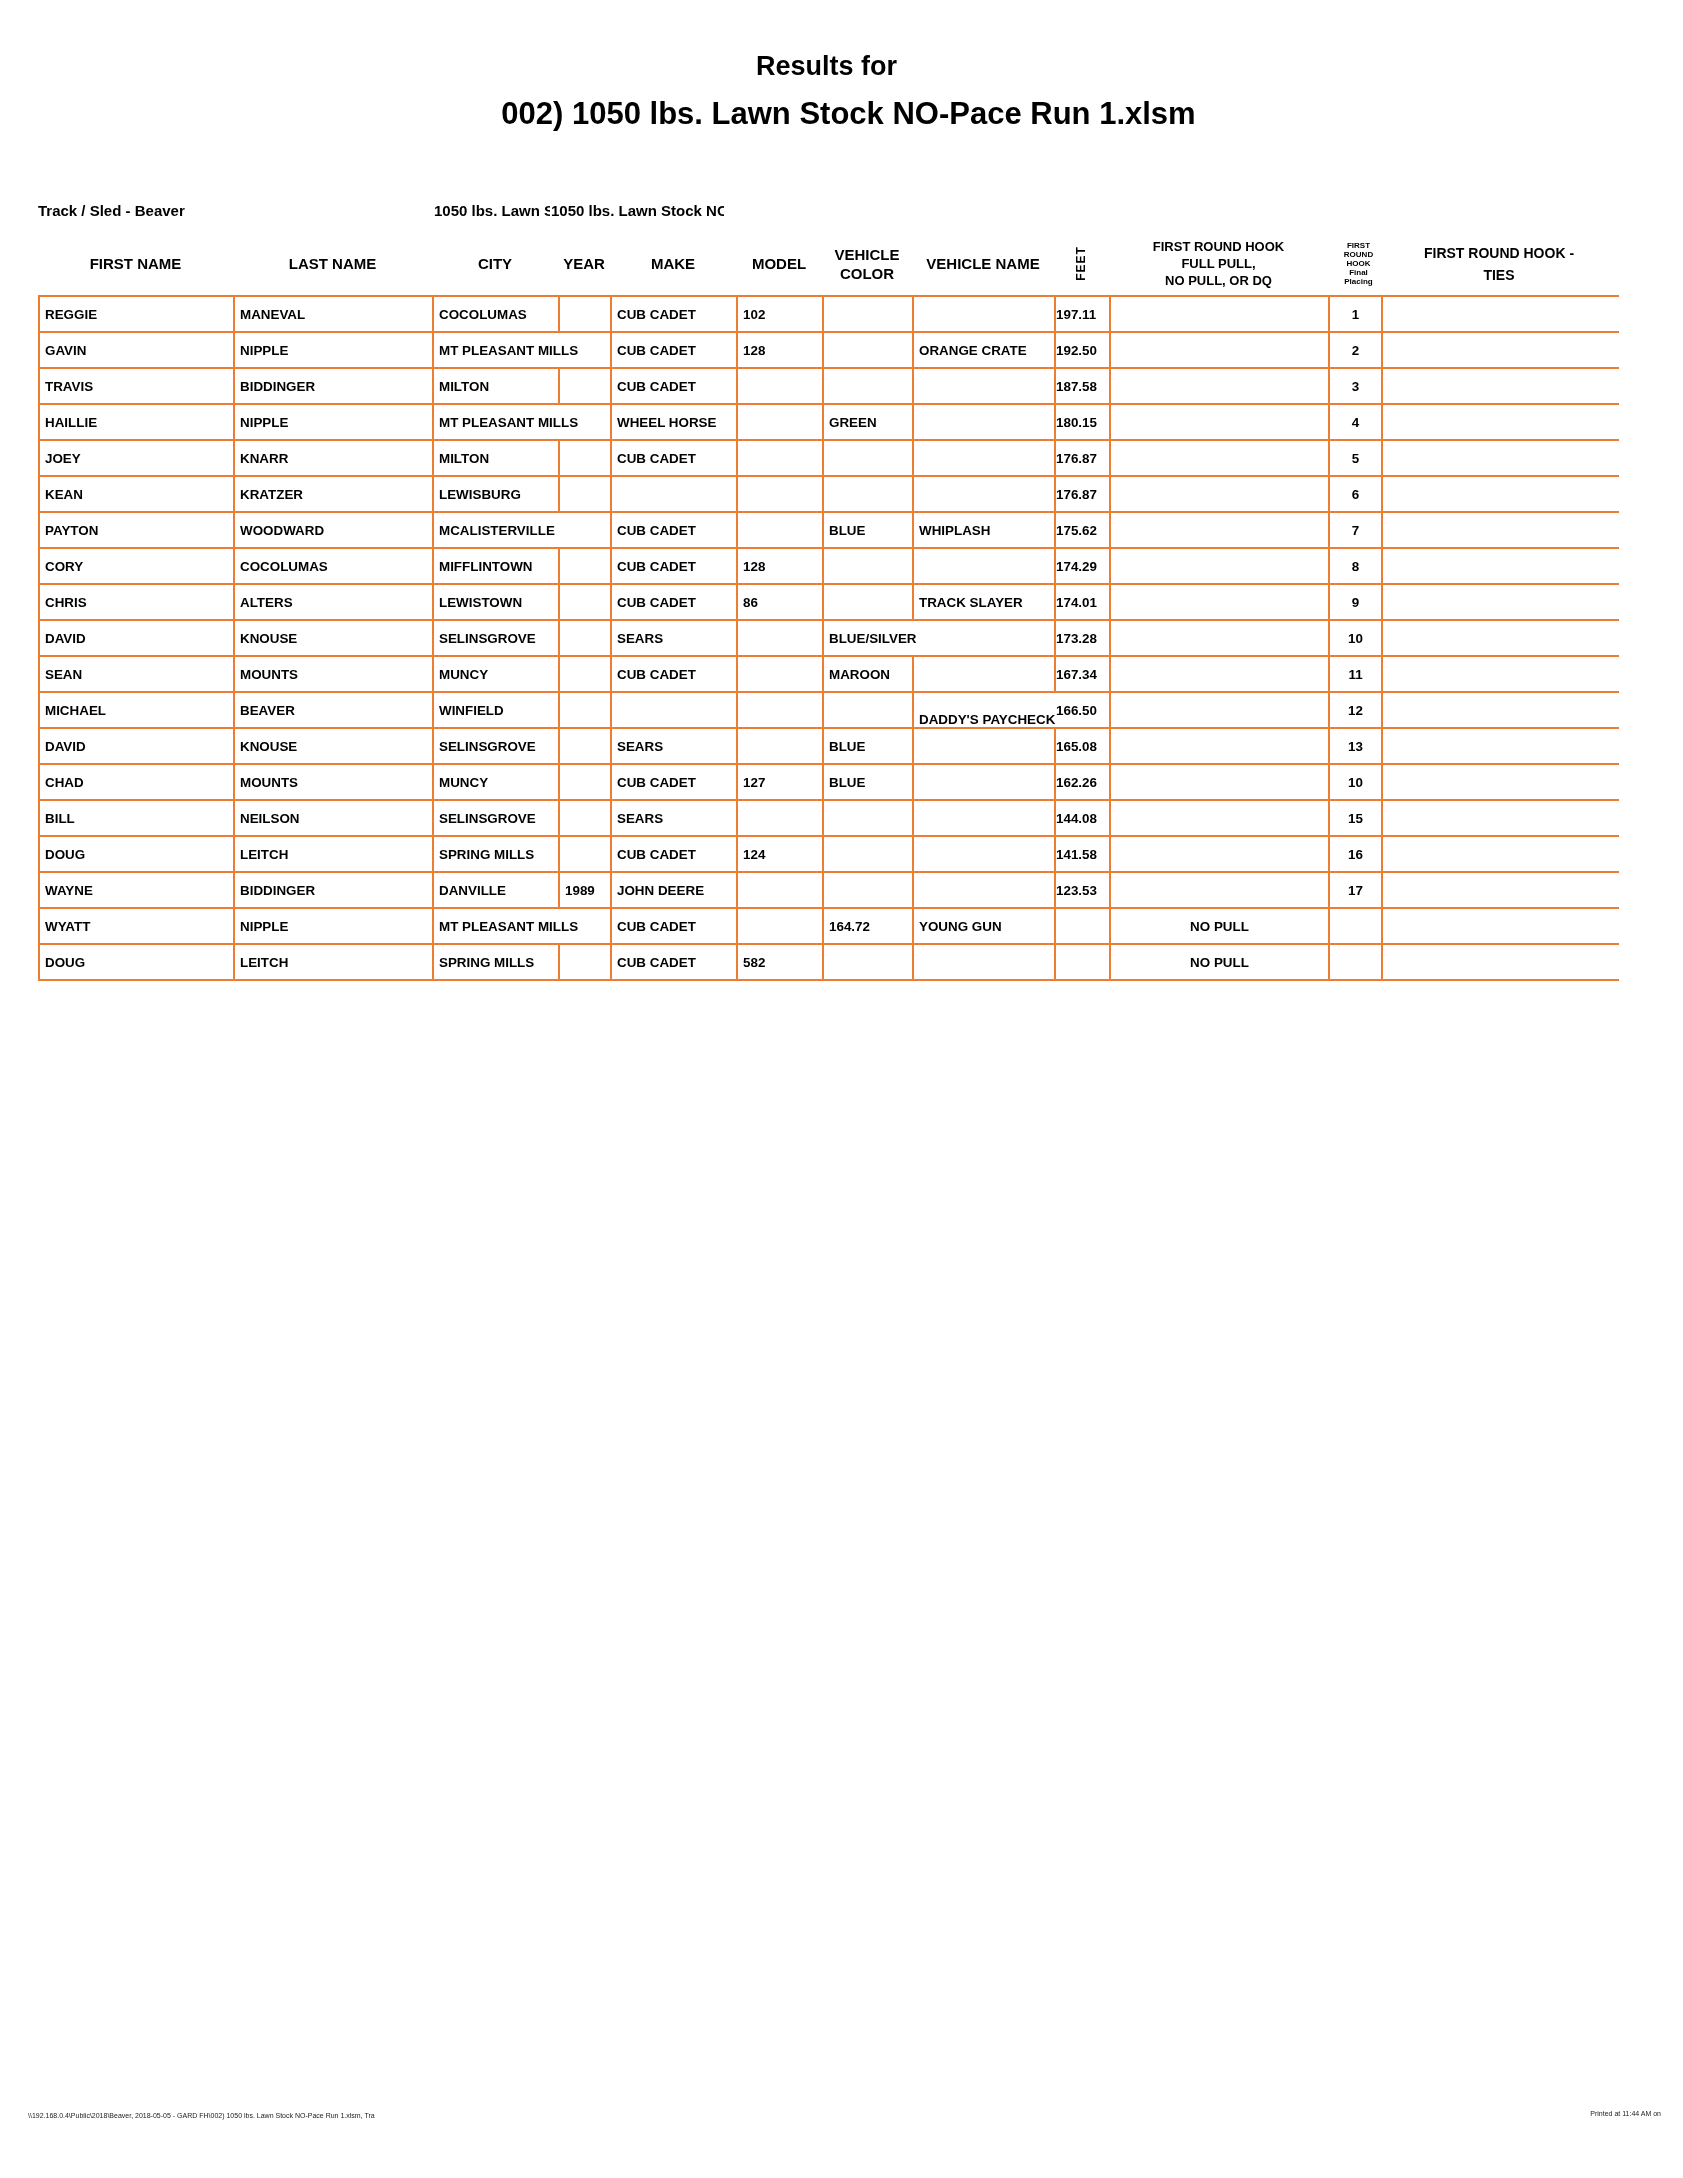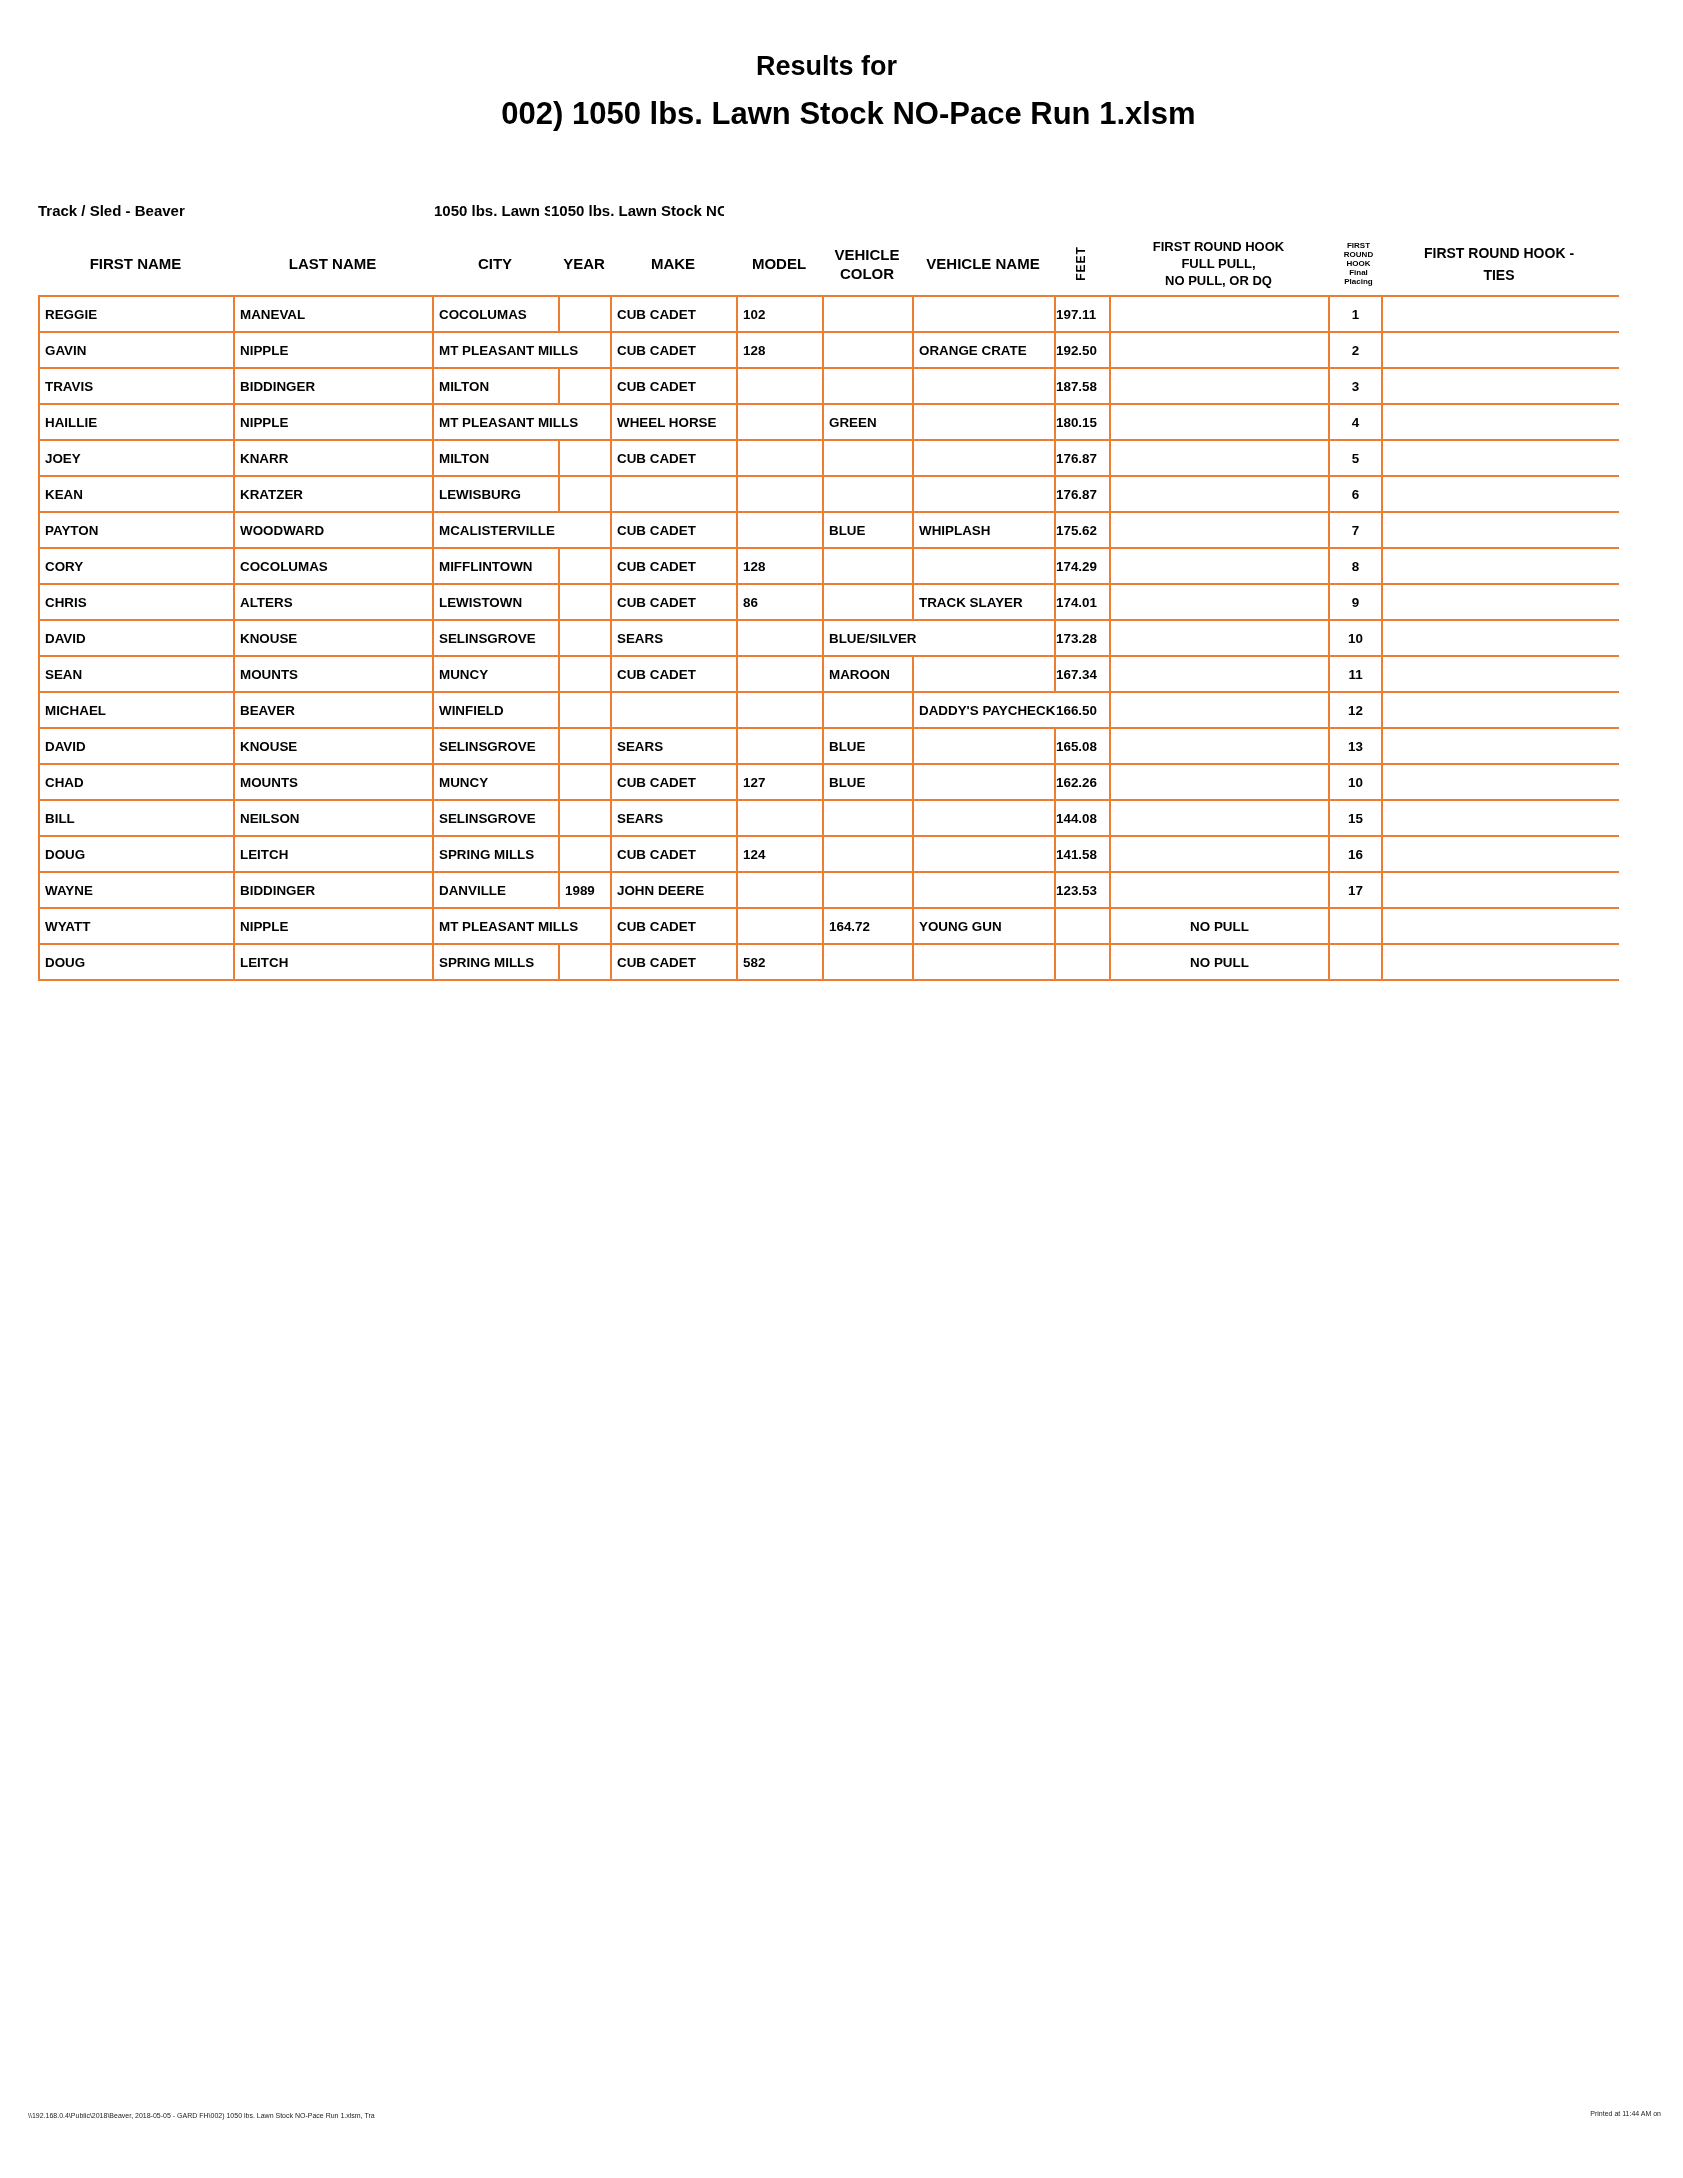--- a/index.html
+++ b/index.html
@@ -46,21 +46,21 @@
     border-bottom:2px solid var(--orange);
     display:flex; align-items:center;
     font-weight:bold; font-size:13.4px;
     white-space:nowrap; overflow:hidden;
     background:transparent;
   }
   .cell.al{ padding-left:5px; justify-content:flex-start; }
   .cell.ar{ padding-right:17px; }
   .cell.ac{ justify-content:center; }
   .cell.spill{ overflow:visible; border-right:none; position:relative; z-index:5; }
-  .cell.clip{ overflow:hidden; border-right:none; }
+  .cell.clip{ overflow:hidden; border-right:none;align-items:flex-end; }
   .cell.last{ border-right:none; }
 
   
   .footer-left{ position:absolute; left:28px; top:2112px; font-size:7px; color:#222; white-space:nowrap; }
   .footer-right{ position:absolute; right:22px; top:2110px; font-size:7px; color:#222; white-space:nowrap; }
 </style>
 </head>
 <body>
 
 <div class="page">

